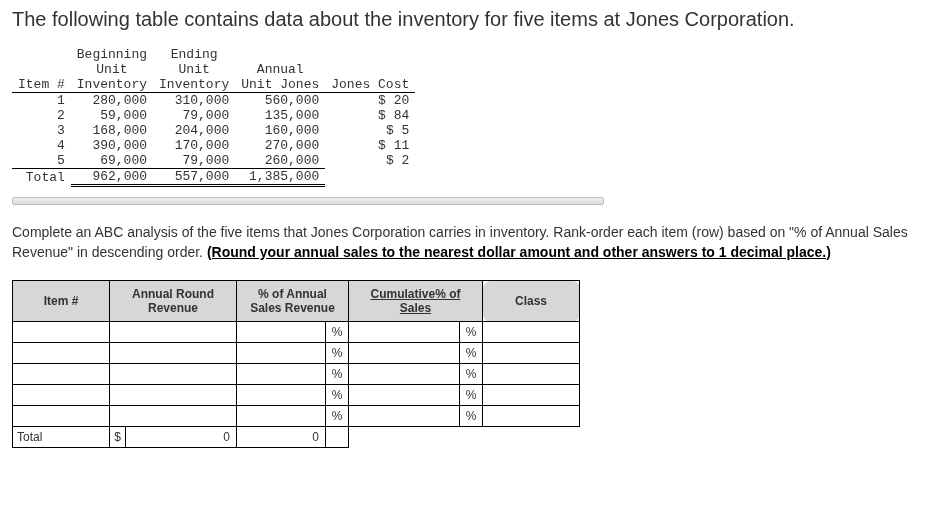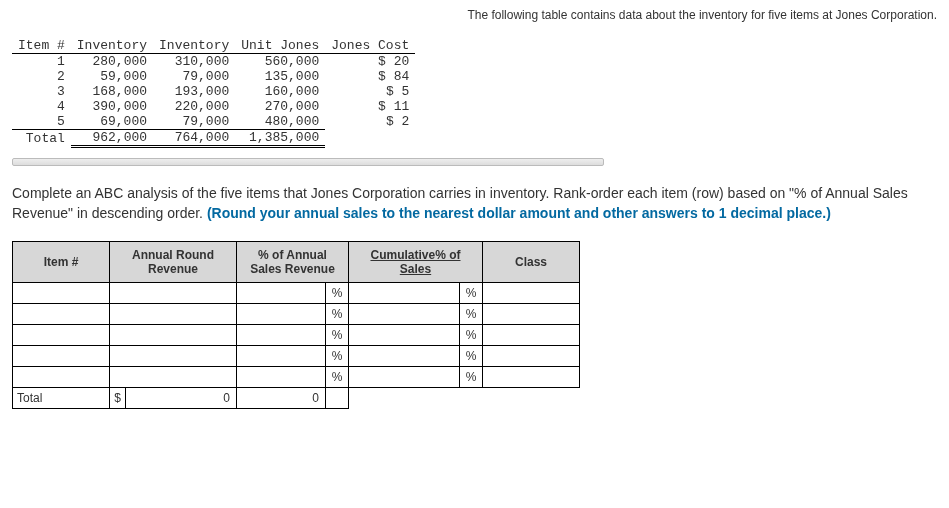--- a/index.html
+++ b/index.html
@@ -6,22 +6,21 @@
     font-family: Arial, sans-serif;
     font-size: 13px;
     margin: 0;
     padding: 8px 12px;
     color: #333;
     width: 949px;
     box-sizing: border-box;
   }
   .intro {
     margin-bottom: 16px;
-    font-size: 12px;
-    text-align: right;
+    font-size: 20px;
   }
   .dt {
     border-collapse: collapse;
   }
   .dt td, .dt th {
     padding: 0 6px;
     font-family: "Courier New", monospace;
     font-size: 13px;
     font-weight: normal;
   }
@@ -37,21 +36,21 @@
     border:1px solid #bbb;
     border-radius:2px;
     margin: 10px 0 18px 0;
     width: 590px;
   }
   .instr {
     font-size: 14px;
     line-height: 1.4;
     margin-bottom: 18px;
   }
-  .instr .red { color: #0369a1; font-weight: bold; }
+  .instr .red { color: #000000; font-weight: bold; text-decoration: underline; }
 
   .abc {
     border-collapse: collapse;
   }
   .abc th {
     background: #d7d7d7;
     border: 1px solid #000;
     font-weight: bold;
     font-size: 12px;
     padding: 6px 8px;
@@ -77,32 +76,46 @@
     border: none;
     box-sizing: border-box;
     padding: 2px 4px;
     font-size: 12px;
     background: transparent;
   }
   .abc .wi { width: 80px; }
   .abc .wr { width: 110px; }
   .abc .wp { width: 88px; }
   .abc .wc { width: 110px; text-decoration: underline; }
-  .abc .wcl { width: 80px; }
+  .abc .wcl { width: 80px; border-radius: 8px; }
   .abc .totlbl { padding-left:4px; }
   .abc .dollar { width:14px; text-align:center; }
   .abc .zero { text-align:right; padding-right:6px; }
 </style>
 </head>
 <body>
 
 <div class="intro">The following table contains data about the inventory for five items at Jones Corporation.</div>
 
 <table class="dt">
   <tbody>
+      <tr>
+    <th></th>
+    <th class="c">Beginning</th>
+    <th class="c">Ending</th>
+    <th></th>
+        <th></th>
+  </tr>
+  <tr>
+    <th></th>
+    <th class="c">Unit</th>
+    <th class="c">Unit</th>
+    <th class="c">Annual</th>
+    <th></th>
+  </tr>
   <tr class="h2">
     <th class="c">Item #</th>
     <th class="c">Inventory</th>
     <th class="c">Inventory</th>
     <th class="c">Unit Jones</th>
     <th class="c">Jones Cost</th>
   </tr>
   <tr class="r">
         <td class="c">1</td>
         <td>280,000</td>
@@ -113,42 +126,42 @@
   <tr class="r">
         <td class="c">2</td>
         <td>59,000</td>
         <td>79,000</td>
         <td>135,000</td>
         <td>$ 84</td>
       </tr>
   <tr class="r">
         <td class="c">3</td>
         <td>168,000</td>
-        <td>193,000</td>
+        <td>204,000</td>
         <td>160,000</td>
         <td>$  5</td>
       </tr>
   <tr class="r">
         <td class="c">4</td>
         <td>390,000</td>
-        <td>220,000</td>
+        <td>170,000</td>
         <td>270,000</td>
         <td>$ 11</td>
       </tr>
   <tr class="r">
         <td class="c">5</td>
         <td>69,000</td>
         <td>79,000</td>
-        <td>480,000</td>
+        <td>260,000</td>
         <td>$  2</td>
       </tr>
   <tr class="r totrow">
     <td class="c">Total</td>
     <td class="val">962,000</td>
-    <td class="val">764,000</td>
+    <td class="val">557,000</td>
     <td class="val">1,385,000</td>
     <td style="border:none"></td>
   </tr>
 </tbody>
   </table>
 
 <div class="hr"></div>
 
 <div class="instr">
   <span>Complete an ABC analysis of the five items that Jones Corporation carries in inventory. Rank-order each item (row) based on "% of Annual Sales Revenue" in descending order. </span><span class="red">(Round your annual sales to the nearest dollar amount and other answers to 1 decimal place.)</span>

